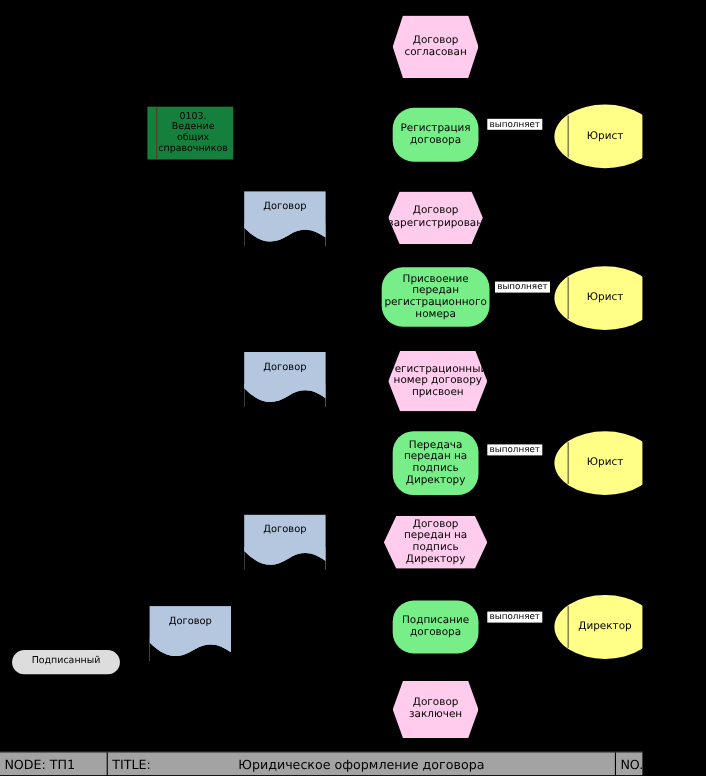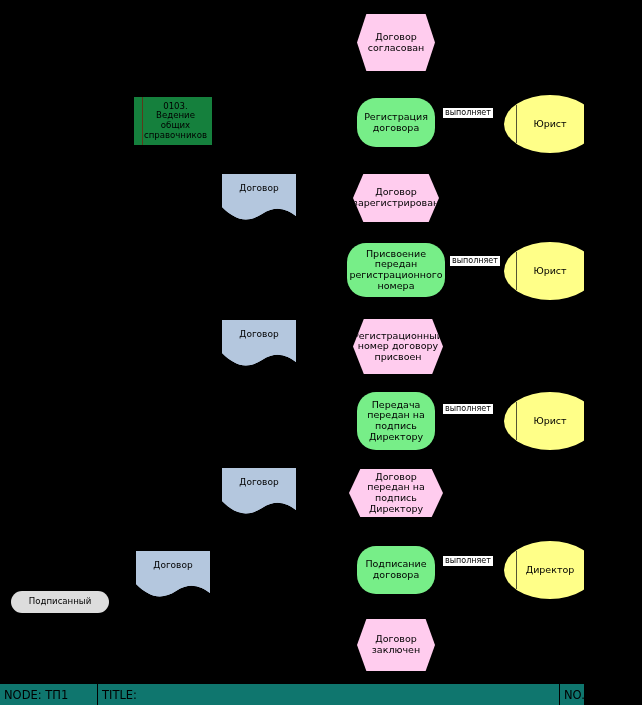--- a/index.html
+++ b/index.html
@@ -109,21 +109,21 @@
     white-space: nowrap;
   }
 
   
   #footer {
     position: absolute;
     left: 0;
     bottom: 0;
     width: 642px;
     height: 22px;
-    background: #0f766e;
+    background: #a3a3a3;
     border-top: 1px solid #000000;
     box-sizing: border-box;
     display: flex;
     align-items: center;
     color: #000000;
     font-size: 11.5px;
   }
   .fcell {
     height: 100%;
     display: flex;
@@ -244,19 +244,20 @@
 
   <div class="node event" style="left:357px; top:619px; width:78px; height:52px;">Договор
 заключен</div>
 
   <div id="footer">
     <div class="fcell" id="f-node">
       <span>NODE:  ТП1</span>
     </div>
     <div class="fcell" id="f-title">
       <span>TITLE:</span>
+      <span id="f-title-text">Юридическое оформление договора</span>
     </div>
     <div class="fcell" id="f-no">
       <span>NO.:</span>
     </div>
   </div>
 
 </div>
 
 </body></html>

